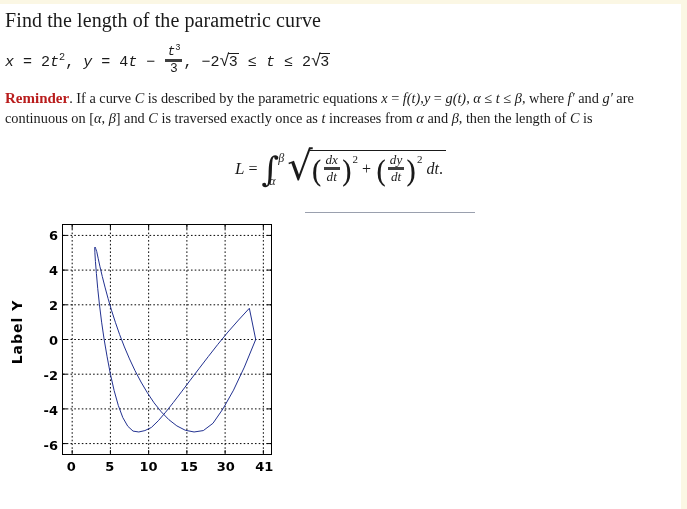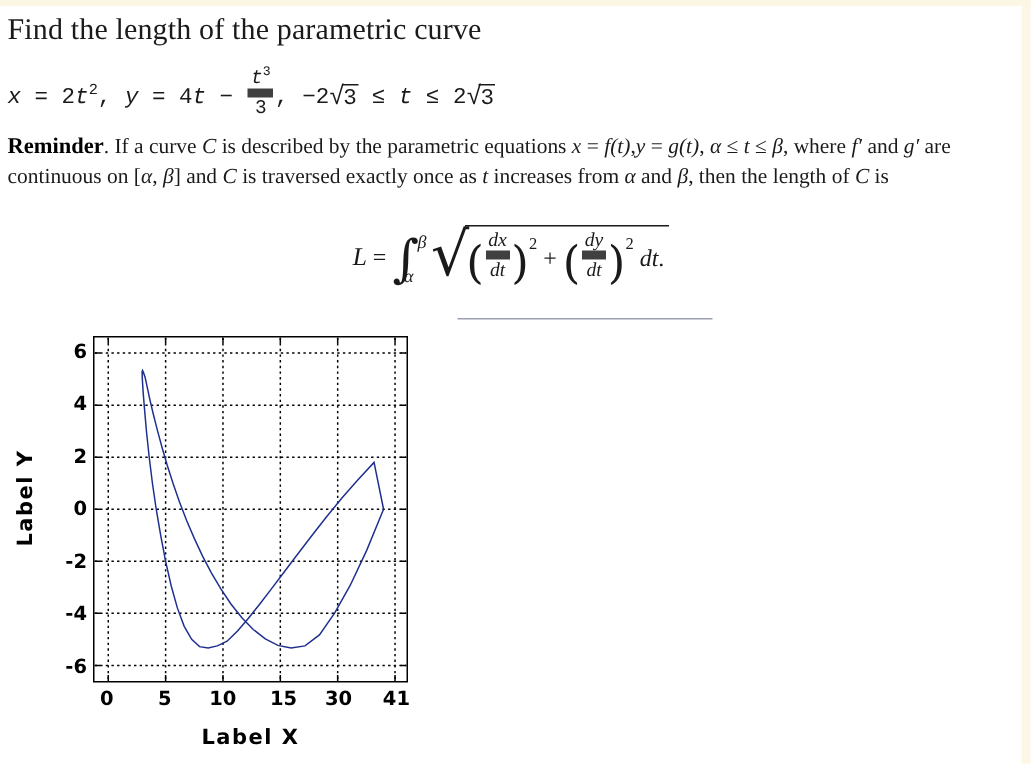--- a/index.html
+++ b/index.html
@@ -61,21 +61,21 @@
   .frac {
     display: inline-block;
     vertical-align: -0.48em;
     text-align: center;
     font-size: 0.86em;
     line-height: 1.05;
     margin: 0 1px;
   }
   .frac .num {
     display: block;
-    border-bottom: 6px solid #404040;
+    border-bottom: 3px solid #404040;
     padding: 0 2px;
   }
   .frac .den { display: block; padding: 0 2px; }
   .sqrt {
     display: inline-block;
     position: relative;
     padding-left: 0px;
   }
   .radsym { font-size: 1.15em; }
   .radbar {
@@ -93,21 +93,21 @@
 
   .reminder {
     position: absolute;
     left: 5px;
     top: 88px;
     width: 676px;
     font-size: 14.3px;
     line-height: 20px;
   }
   .reminder b.rem-word {
-    color: #000000;
+    color: #b91c1c;
     font-weight: bold;
     font-size: 15px;
   }
 
   .integral-block {
     position: absolute;
     left: 0; top: 150px;
     width: 681px;
     text-align: center;
   }
@@ -352,16 +352,15 @@
         </svg>
     </div>
     <div class="xlabels">
         <span style="left: 9.26471px;">0</span>
         <span style="left: 47.8676px;">5</span>
         <span style="left: 86.4706px;">10</span>
         <span style="left: 127px;">15</span>
         <span style="left: 163.676px;">30</span>
         <span style="left: 202.279px;">41</span>
       </div>
-    <div class="axis-title-x">Label X</div>
   </div>
 
 </div>
 
 </body></html>

